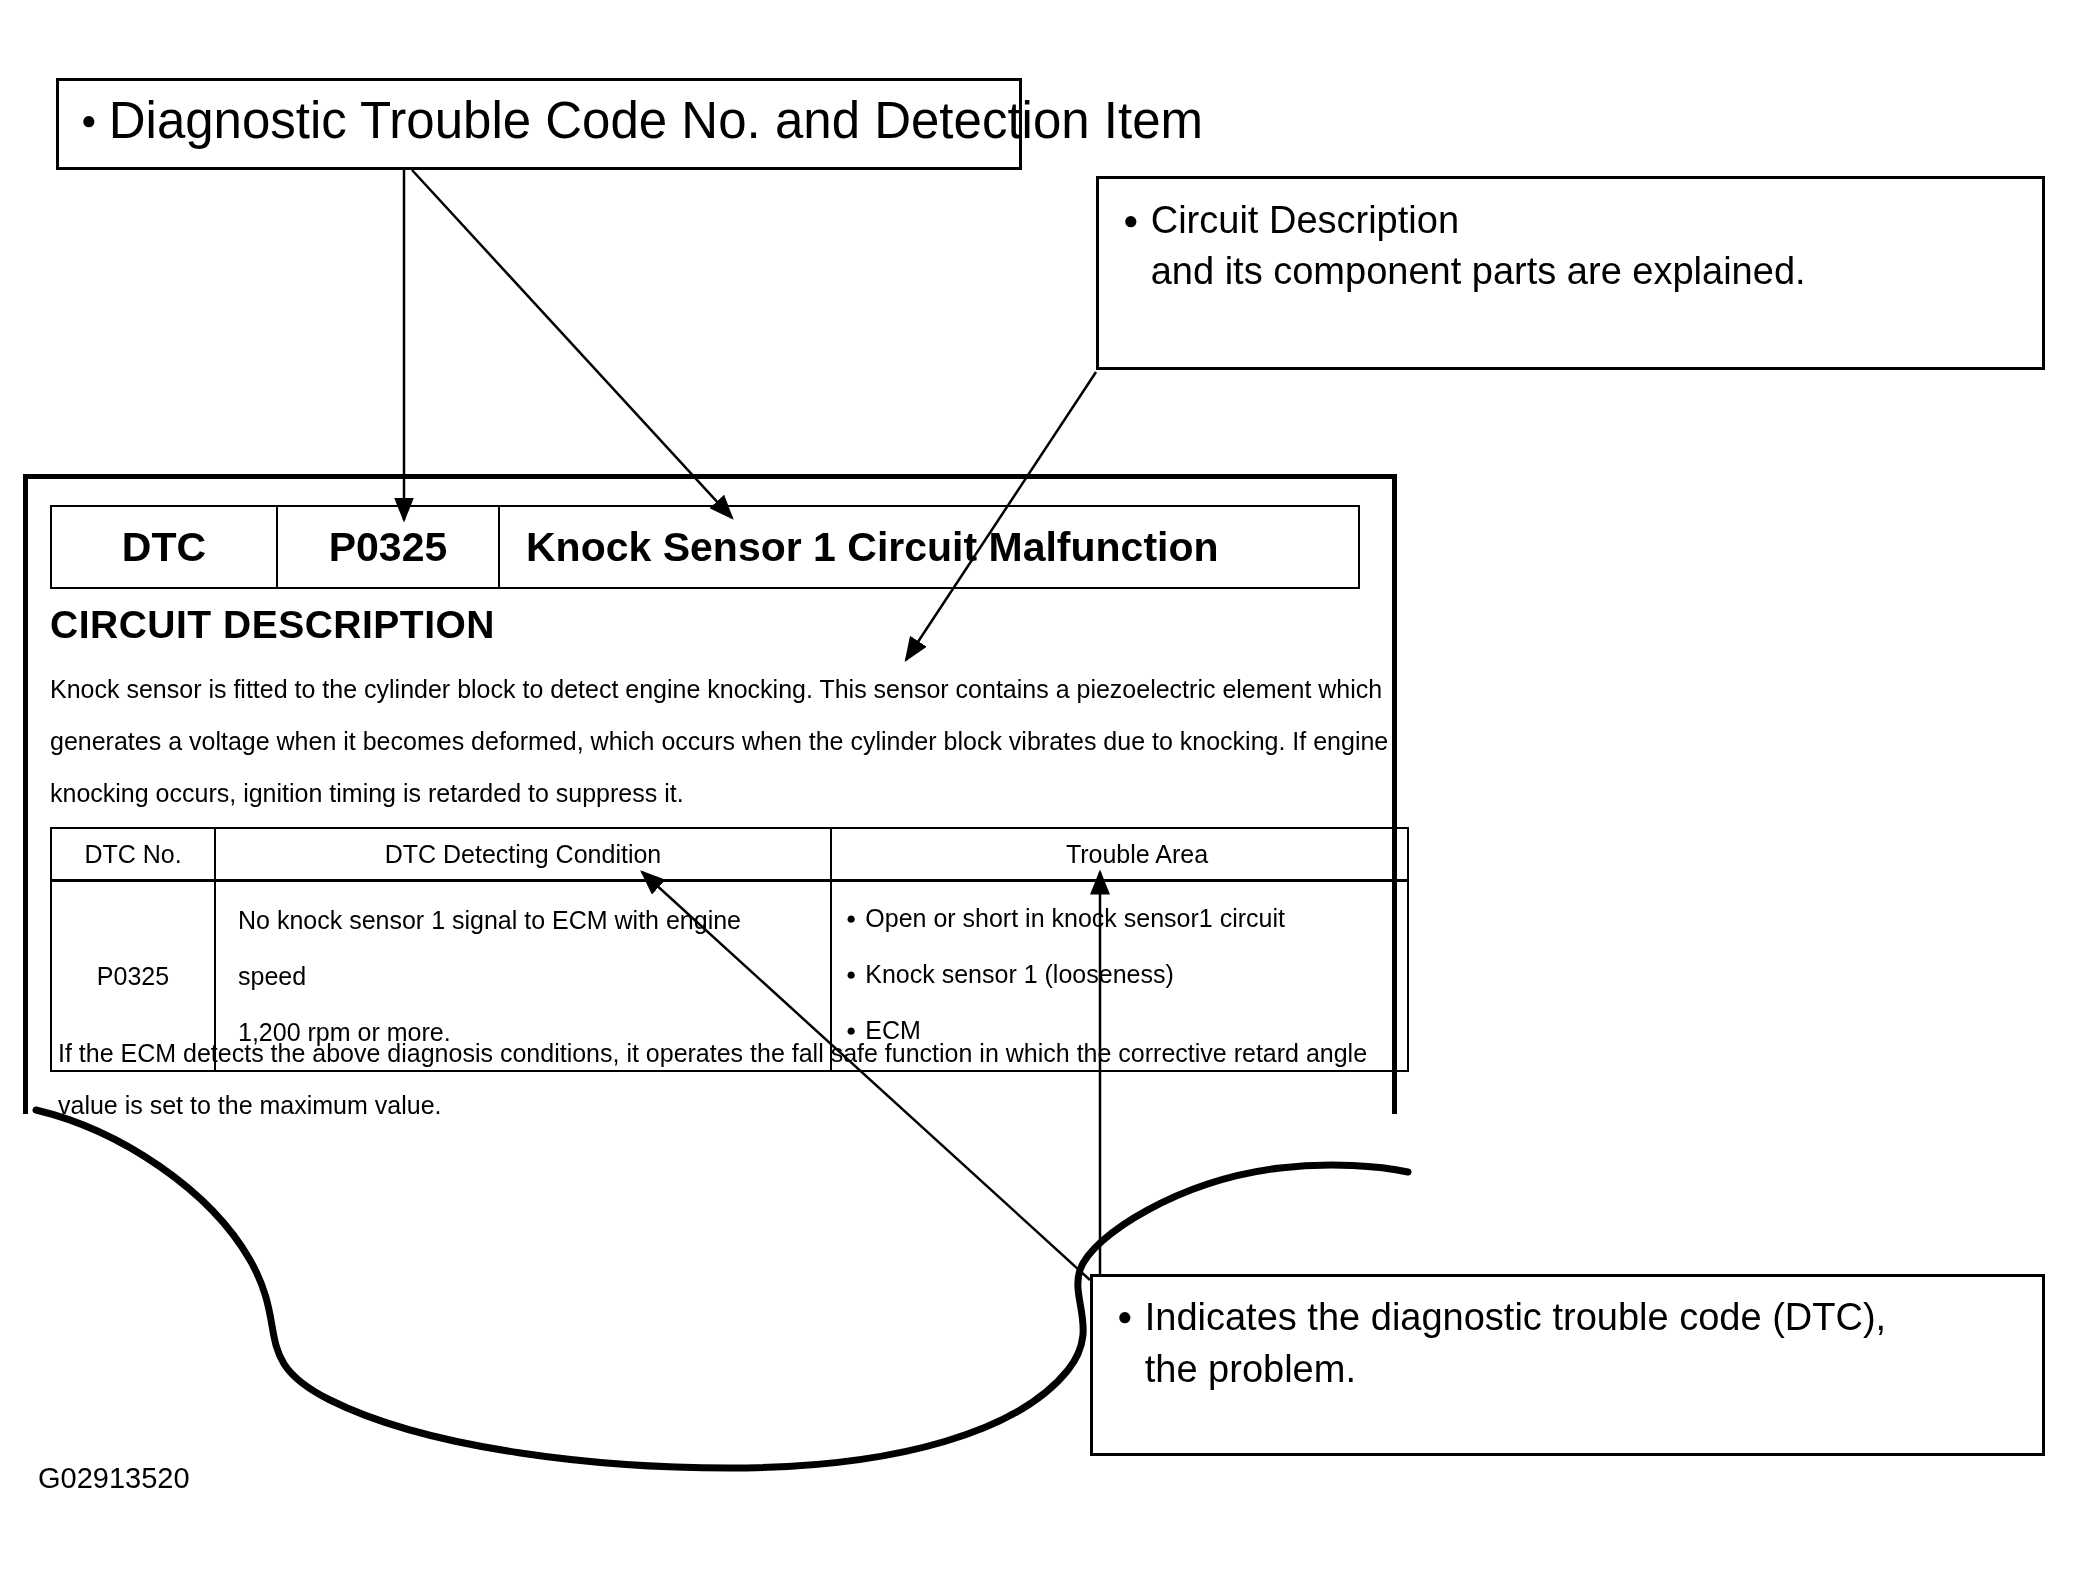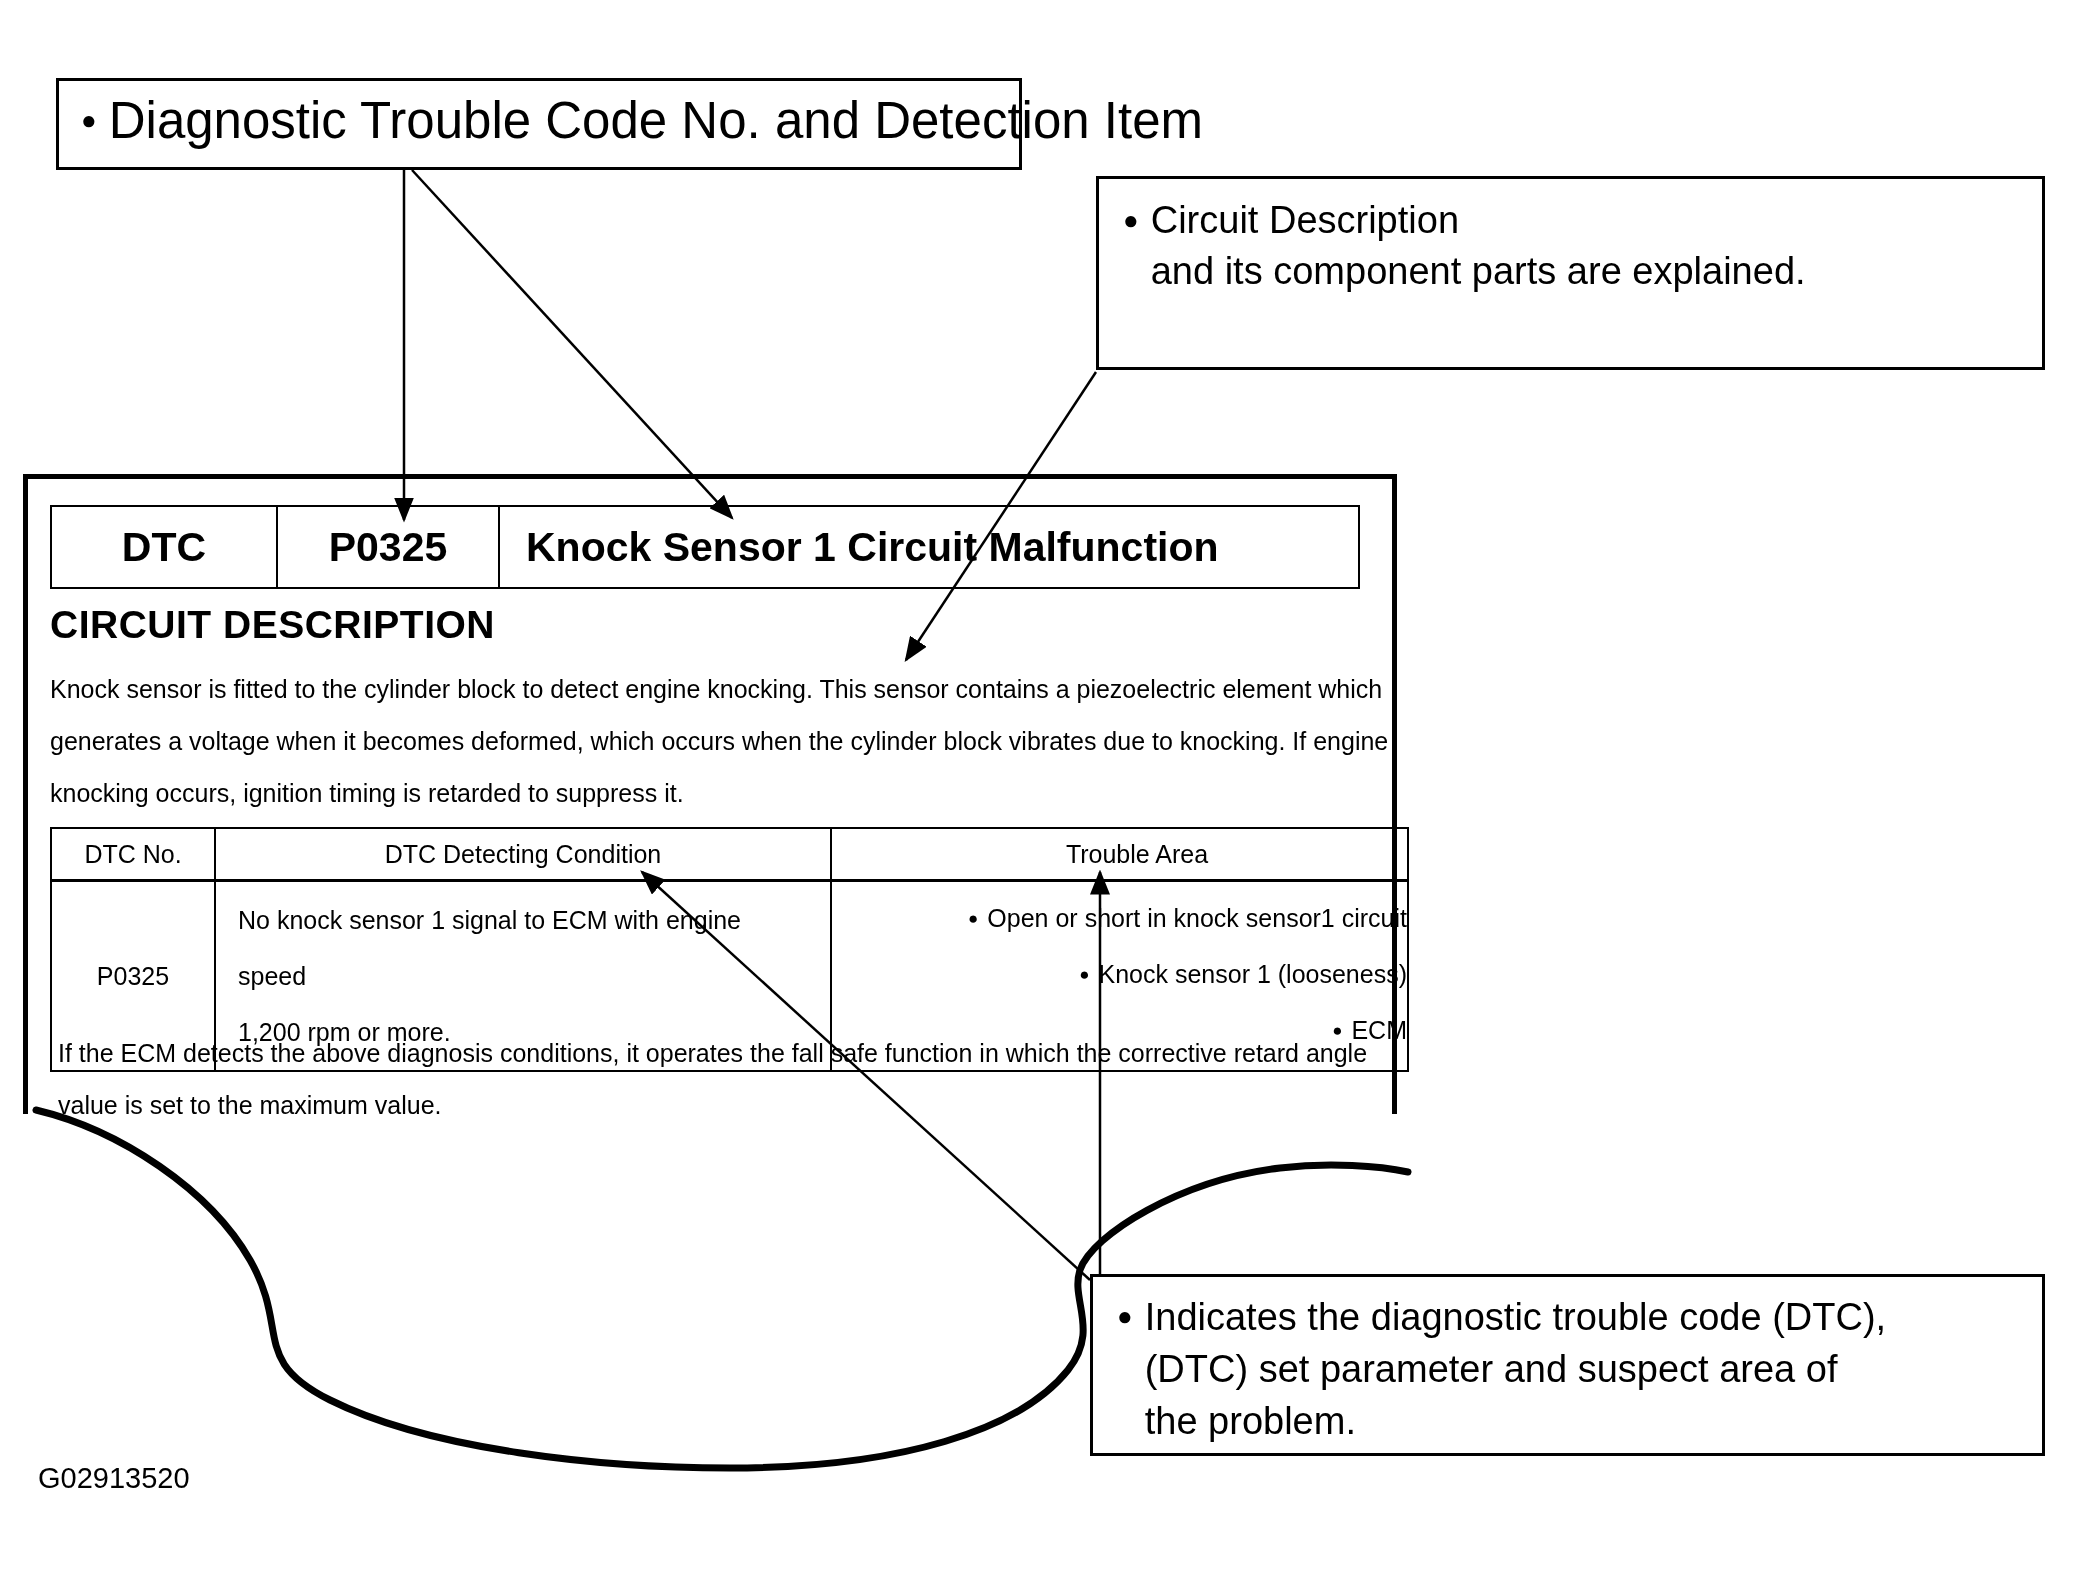--- a/index.html
+++ b/index.html
@@ -155,21 +155,21 @@
     height: 48px;
     text-align: center;
     border-bottom: 3px solid #000;
   }
   .col-no   { width: 160px; }
   .col-cond { width: 612px; }
   .col-area { width: 538px; padding-left: 36px; }
   #detail-table tbody td { height: 160px; vertical-align: middle; margin-left: 36px; }
   .cell-no   { text-align: center; }
   .cell-cond { text-align: left; padding: 0 16px 0 22px; line-height: 56px; }
-  .cell-area { text-align: right; padding: 10px 0 10px 14px; vertical-align: middle; border-radius: 22px; }
+  .cell-area { text-align: left; padding: 10px 0 10px 14px; vertical-align: middle; border-radius: 22px; }
   .cell-area ul { list-style: none; margin: 0; padding: 0; }
   .cell-area li {
     line-height: 52px;
     white-space: nowrap;
   }
   .cell-area li::before {
     content: "\25CF";
     font-size: 17px;
     margin-right: 9px;
     position: relative;
@@ -299,21 +299,20 @@
         <div>and its component parts are explained.</div>
       </div>
     </div>
   </div>
 
   <div class="callout" id="callout-indicates">
     <div class="callout-inner">
       <span class="bullet">●</span>
       <div class="callout-lines">
         <div>Indicates the diagnostic trouble code (DTC),</div>
-        <div>(DTC) set parameter and suspect area of</div>
         <div>the problem.</div>
       </div>
     </div>
   </div>
 
   <svg id="overlay" viewBox="0 0 2075 1574">
     <defs>
       <marker id="arrowhead" markerWidth="10" markerHeight="8" refX="9" refY="4" orient="auto" markerUnits="strokeWidth">
         <path d="M0,0 L10,4 L0,8 z" fill="#000"></path>
       </marker>

